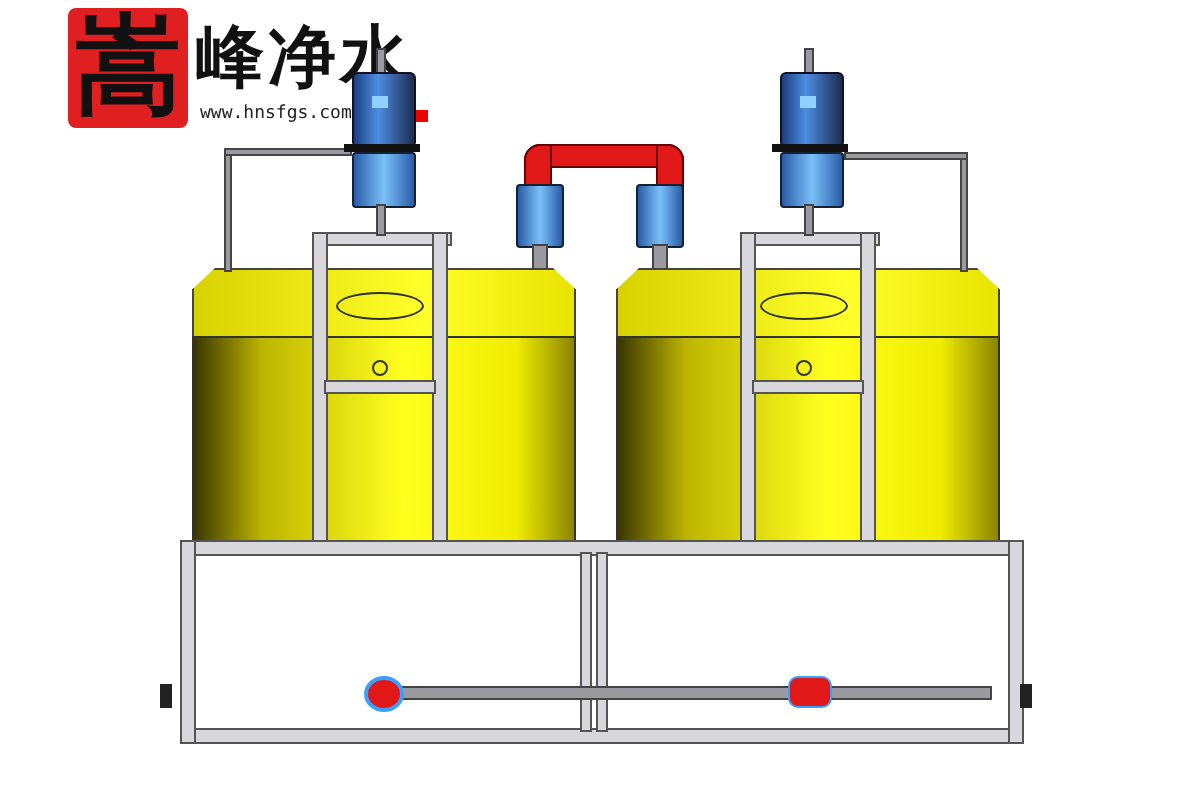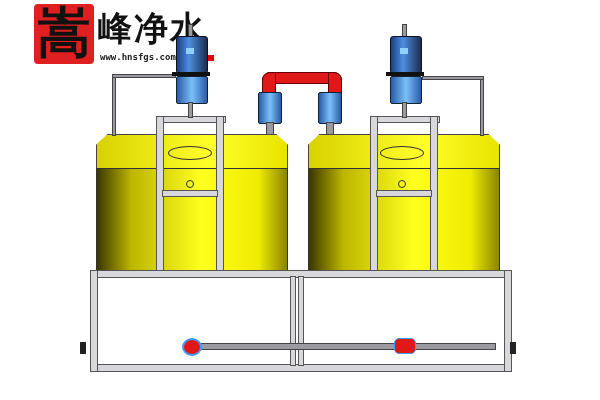--- a/index.html
+++ b/index.html
@@ -1,21 +1,21 @@
 <!DOCTYPE html>
 <html><head>
 <meta charset="utf-8">
 <style>
   html,body{margin:0;padding:0;background:#fff;}
   body{width:600px;height:400px;position:relative;overflow:hidden;font-family:"DejaVu Sans",sans-serif;}
   .abs{position:absolute;}
   .logo-box{left:34px;top:4px;width:60px;height:60px;background:#e02020;border-radius:4px;}
   .logo-char{left:34px;top:0px;width:60px;height:64px;font-family:"DejaVu Serif",serif;font-size:54px;font-weight:bold;color:#111;text-align:center;line-height:64px;}
   .logo-text{left:98px;top:6px;font-family:"DejaVu Serif",serif;font-size:34px;font-weight:bold;color:#111;letter-spacing:2px;}
-  .logo-url{left:100px;top:52px;font-family:"DejaVu Sans Mono",monospace;font-size:9px;font-weight:bold;color:#222;}
+  .logo-url{left:100px;top:52px;font-family:"DejaVu Sans Mono",monospace;font-size:9px;font-weight:normal;color:#222;}
   .logo-dot{left:208px;top:55px;width:6px;height:6px;background:#e00;}
   .tank-top{background:linear-gradient(90deg,#d8d200,#ffff2a 60%,#e8e400);border:1.5px solid #444;}
   .tank-body{background:linear-gradient(90deg,#3a3700 0%,#bdb600 18%,#ffff1e 55%,#f0ec00 85%,#8a8600 100%);border:1.5px solid #333;}
   .frame{background:#d8d8dc;border:1px solid #555;}
   .motor{background:linear-gradient(90deg,#1b3f80,#4d8ee0 40%,#1c2c50);border:1px solid #112;border-radius:3px;}
   .motor-dark{background:#111a2a;}
   .pipe-v{background:#9a9aa0;border:1px solid #444;}
   .flange{background:linear-gradient(90deg,#2a5ca8,#7ac0f8 50%,#2a5ca8);border:1px solid #123;border-radius:2px;}
   .red-pipe{background:#e01818;border:1px solid #600;}
 </style>

